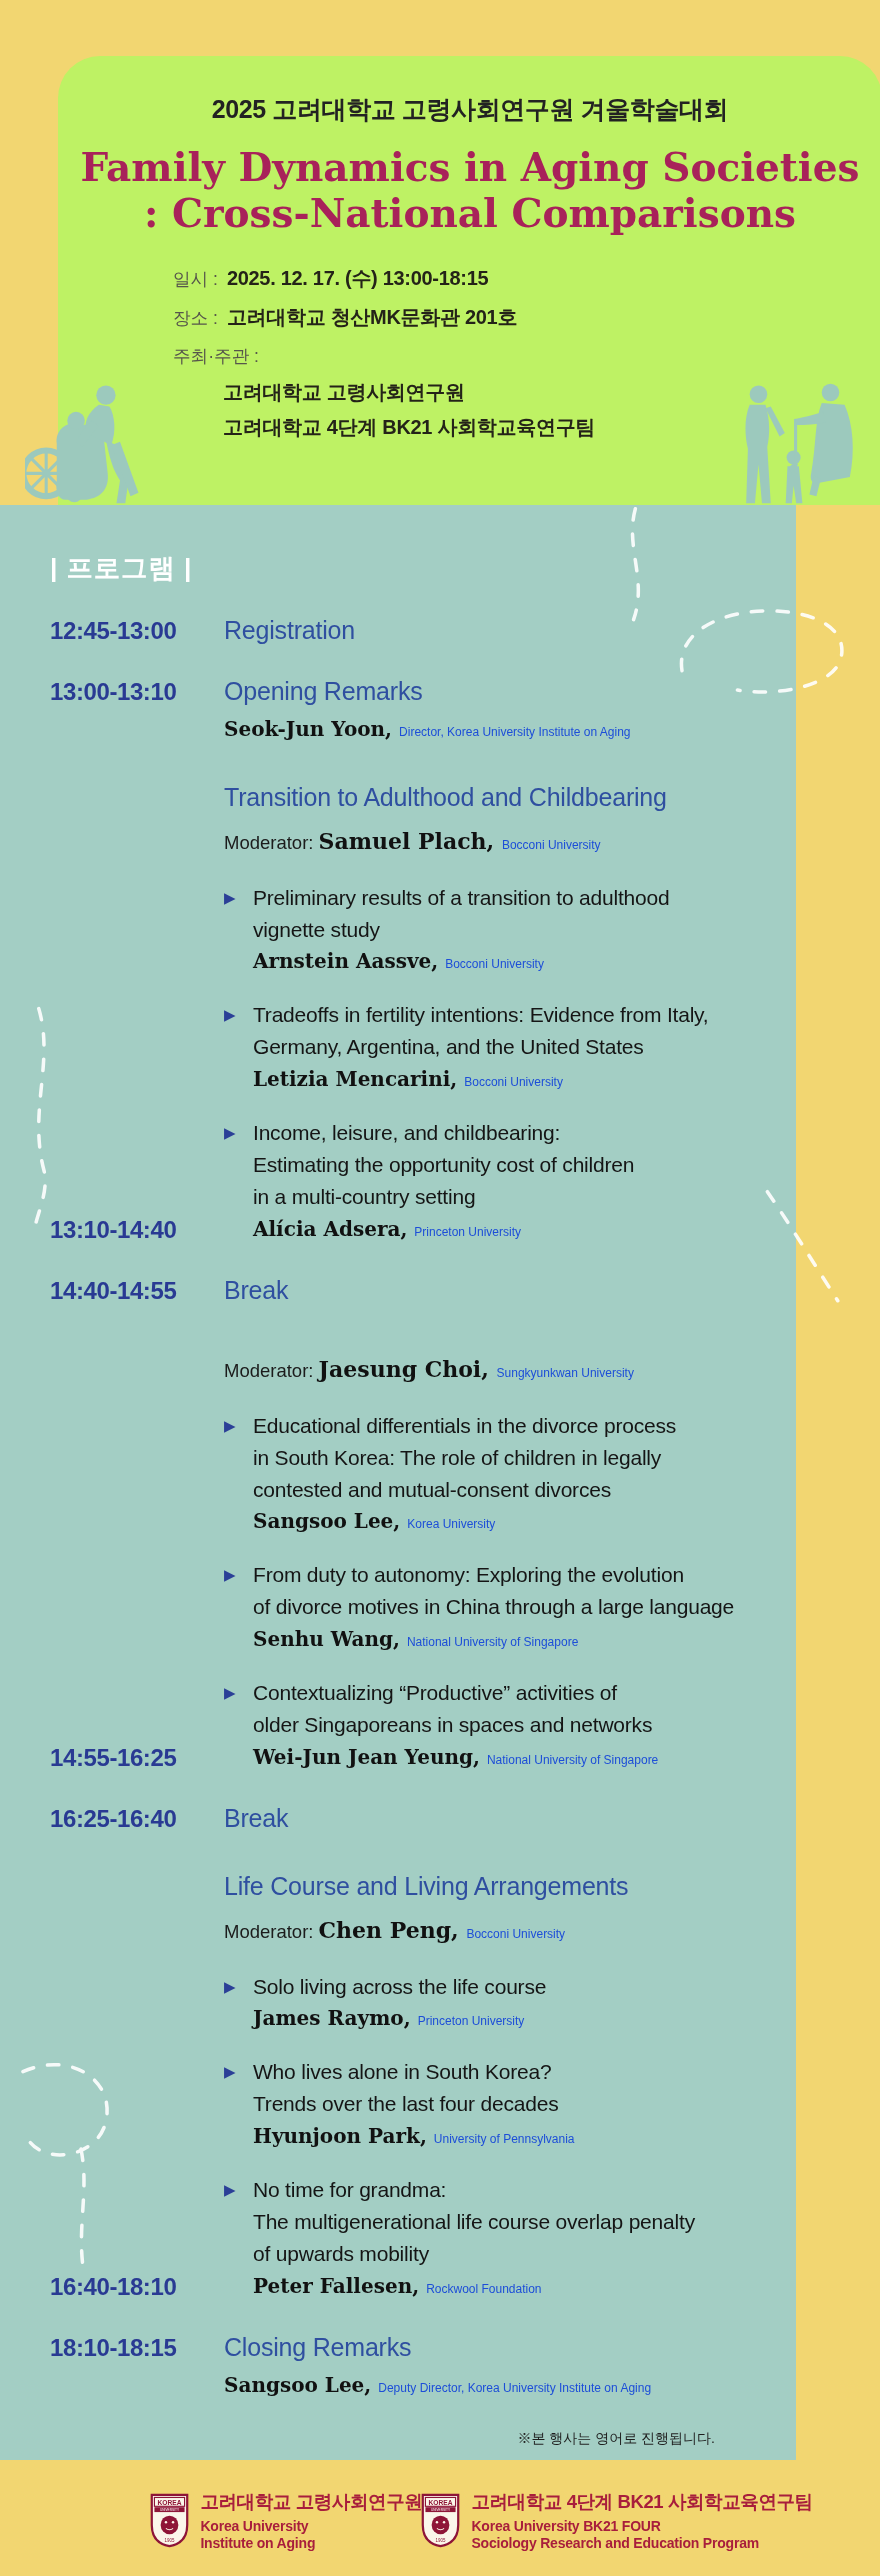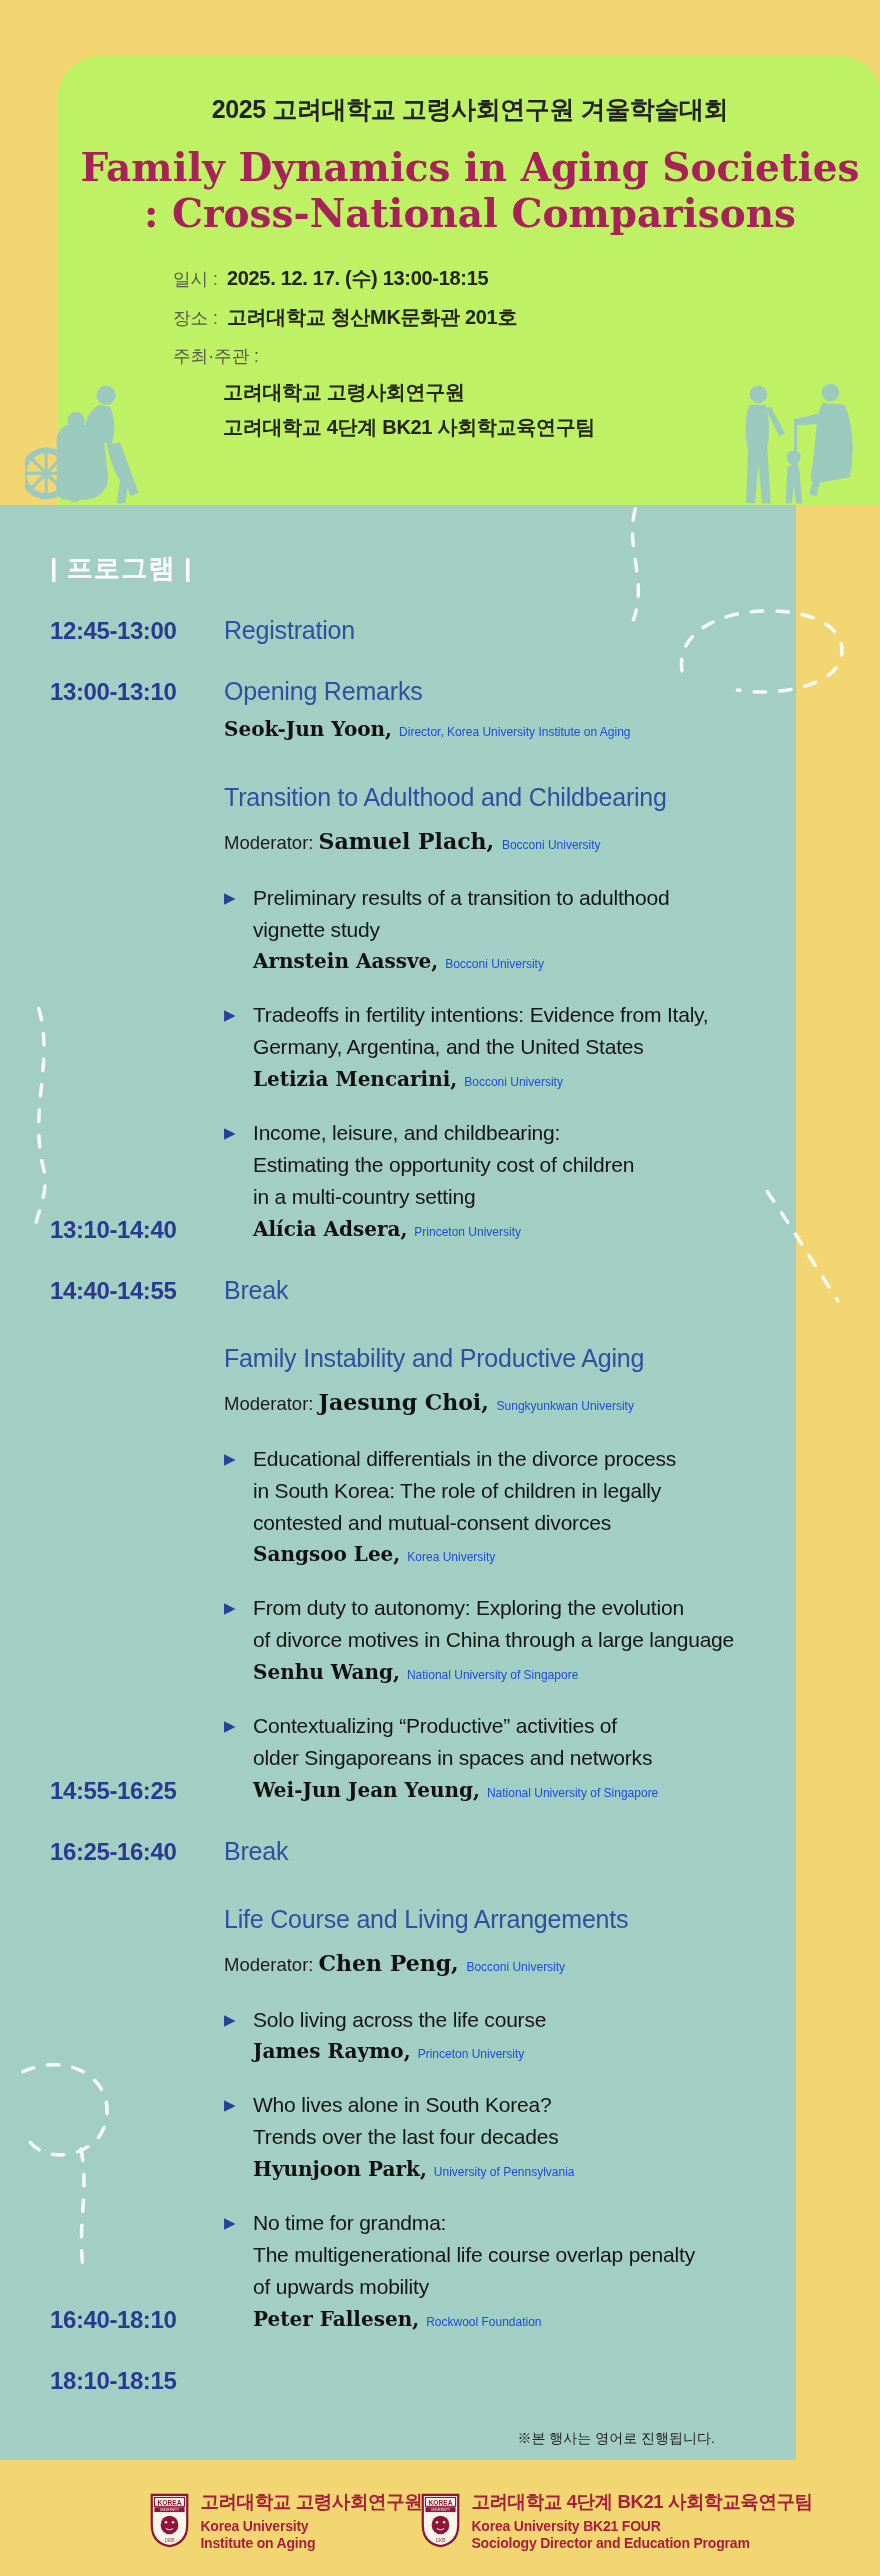--- a/index.html
+++ b/index.html
@@ -163,21 +163,20 @@
         </div>
         <div class="prog-row">
           <div class="prog-time">14:40-14:55</div>
           <div class="prog-content">
             <div class="prog-title">Break</div>
           </div>
         </div>
         <div class="prog-row session">
           <div class="prog-time">14:55-16:25</div>
           <div class="prog-content">
-            <div class="prog-title">Family Instability and Productive Aging</div>
             <div class="moderator"><span class="mod-label">Moderator: </span><span class="sp-name">Jaesung Choi, </span><span class="sp-aff">Sungkyunkwan University</span></div>
             <div class="talk">
               <span class="bullet">▶</span>
               <div class="talk-body">
                 <div class="talk-line">Educational differentials in the divorce process</div>
                 <div class="talk-line">in South Korea: The role of children in legally</div>
                 <div class="talk-line">contested and mutual-consent divorces</div>
                 <div class="speaker"><span class="sp-name">Sangsoo Lee, </span><span class="sp-aff">Korea University</span></div>
               </div>
             </div>
@@ -231,20 +230,24 @@
                 <div class="talk-line">No time for grandma:</div>
                 <div class="talk-line">The multigenerational life course overlap penalty</div>
                 <div class="talk-line">of upwards mobility</div>
                 <div class="speaker"><span class="sp-name">Peter Fallesen, </span><span class="sp-aff">Rockwool Foundation</span></div>
               </div>
             </div>
           </div>
         </div>
         <div class="prog-row">
           <div class="prog-time">18:10-18:15</div>
+          <div class="prog-content">
+            <div class="prog-title">Closing Remarks</div>
+            <div class="speaker"><span class="sp-name">Sangsoo Lee, </span><span class="sp-aff">Deputy Director, Korea University Institute on Aging</span></div>
+          </div>
         </div>
       </div>
     <div class="note">※본 행사는 영어로 진행됩니다.</div>
   </div>
 
   <svg class="dashes" width="880" height="2576" viewBox="0 0 1000 2927">
     <g fill="none" stroke="#FFFFFF" stroke-width="4" stroke-linecap="round" stroke-dasharray="13 16" opacity="0.9">
       <path d="M722 578 C710 622 736 658 720 704"></path>
       <path d="M775 762 C768 718 820 694 872 694 C930 694 962 716 956 746 C950 778 888 792 838 784"></path>
       <path d="M44 1146 C62 1206 32 1262 50 1330 C56 1356 40 1382 38 1404"></path>
@@ -283,19 +286,19 @@
         <text x="22" y="20.4" text-anchor="middle" font-size="3.6" fill="#FFFFFF" font-family="Liberation Sans, sans-serif">UNIVERSITY</text>
         <ellipse cx="22" cy="36" rx="10" ry="10.5" fill="#8E1537"></ellipse>
         <circle cx="18" cy="33" r="1.4" fill="#FBF6EA"></circle>
           <circle cx="26" cy="33" r="1.4" fill="#FBF6EA"></circle>
         <path d="M18 40 C20 42 24 42 26 40" stroke="#FBF6EA" stroke-width="1.2" fill="none"></path>
         <text x="22" y="55" text-anchor="middle" font-size="5" fill="#8E1537" font-family="Liberation Sans, sans-serif">1905</text>
       </svg>
       <div>
         <div class="logo-korean">고려대학교 4단계 BK21 사회학교육연구팀</div>
         <div class="logo-english">Korea University BK21 FOUR</div>
-        <div class="logo-english">Sociology Director and Education Program</div>
+        <div class="logo-english">Sociology Research and Education Program</div>
       </div>
     </div>
   </div>
 
 </div>
 
 
 </body></html>

